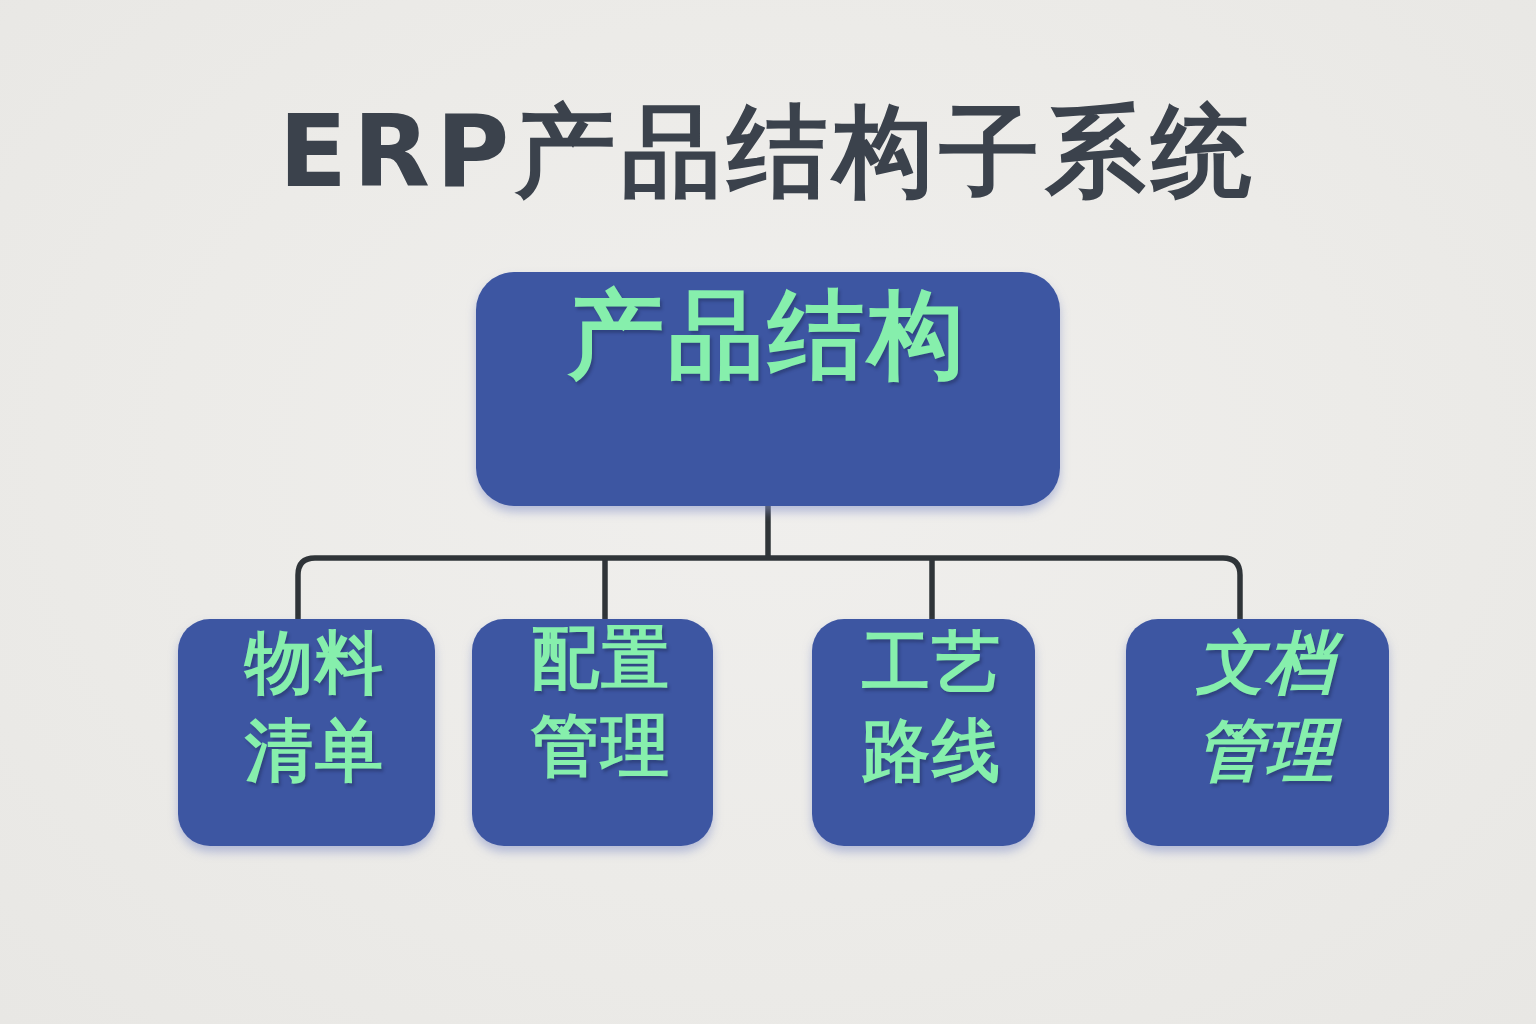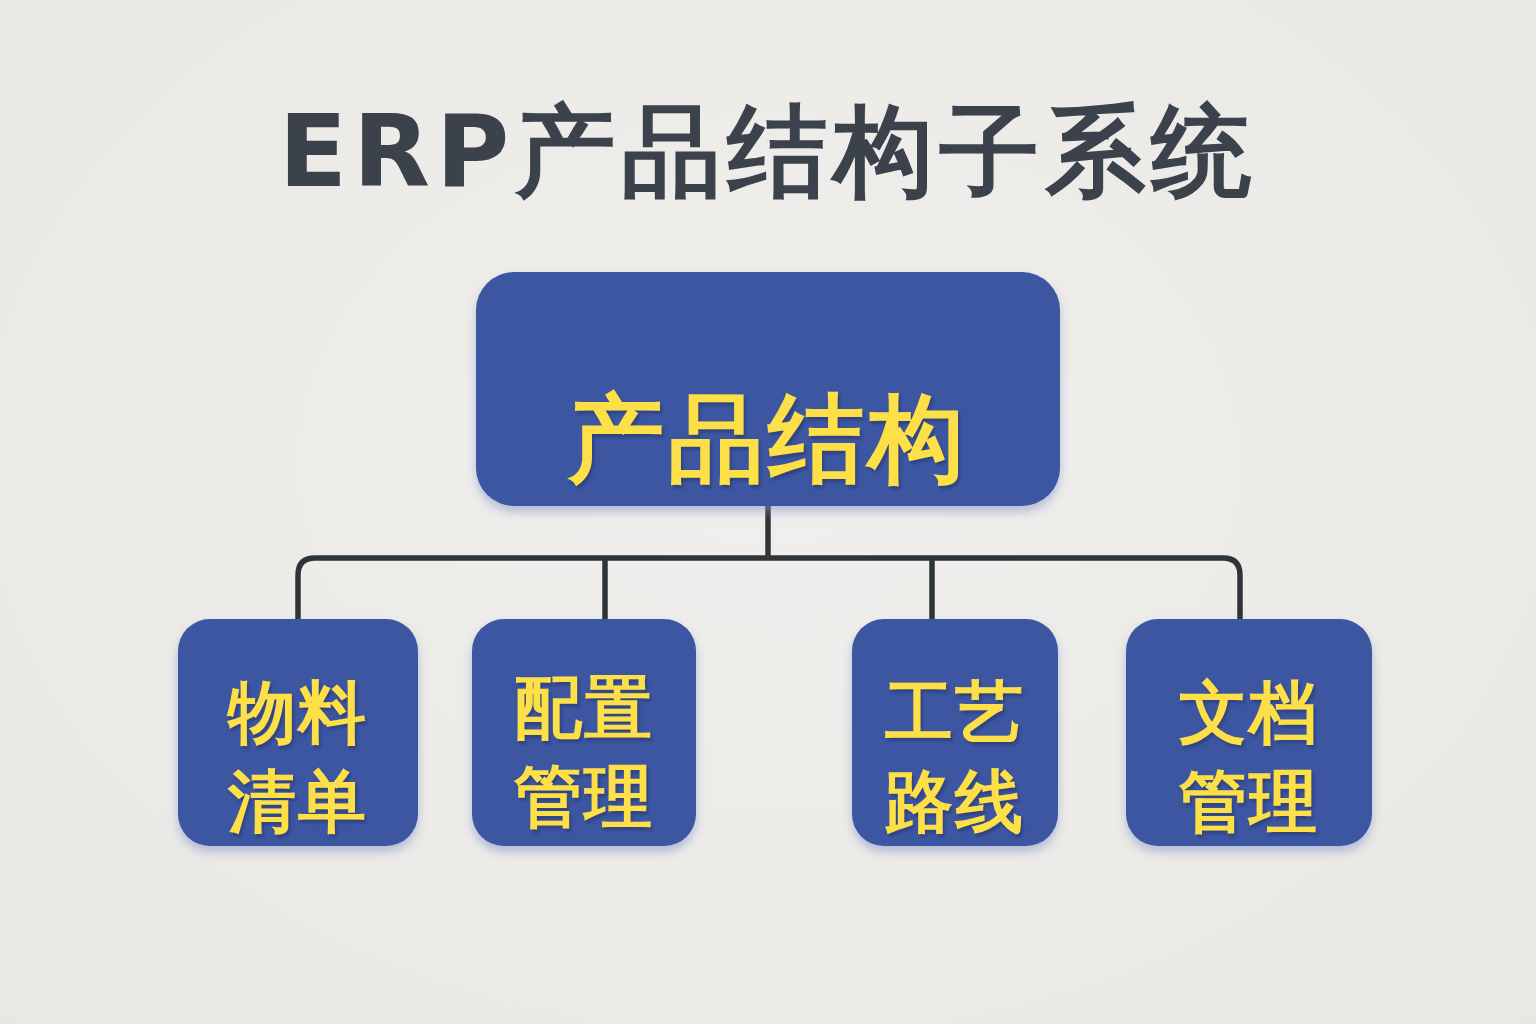--- a/index.html
+++ b/index.html
@@ -42,23 +42,23 @@
     height: 1024px;
   }
   .connectors path {
     fill: none;
     stroke-width: 5.5px;
     stroke-linecap: butt;
   }
   .node {
     position: absolute;
     background: #3d56a2;
-    color: #fde047;
+    color: #86efac;
     display: flex;
-    align-items: flex-end;
+    align-items: flex-start;
     justify-content: center;
     font-weight: 800;
     text-align: center;
     text-shadow: 2px 3px 3px rgba(22, 32, 66, 0.35);
     box-shadow: 0 6px 10px rgba(135, 148, 200, 0.55);
   }
   .node.root {
     left: 476px;
     top: 272px;
     width: 584px;
@@ -68,25 +68,26 @@
     letter-spacing: 4px;
   }
   .node.child {
     top: 619px;
     height: 227px;
     border-radius: 32px;
     font-size: 68px;
     line-height: 1.3;
     letter-spacing: 2px;
     white-space: pre-line;
+    padding-left: 17px;
   }
   .c1 { left: 178px;  width: 240px; }
   .c2 { left: 472px;  width: 224px; font-family: Liberation Mono, monospace; }
-  .c3 { left: 812px;  width: 206px; margin-left: 40px; }
-  .c4 { left: 1126px; width: 246px; }
+  .c3 { left: 812px;  width: 206px; }
+  .c4 { left: 1126px; width: 246px; font-style: italic; }
 </style>
 </head>
 <body>
 
 <div class="canvas">
 
   <div class="title">
     <span class="erp">ERP</span><span class="cn">产品结构子系统</span>
   </div>
 

